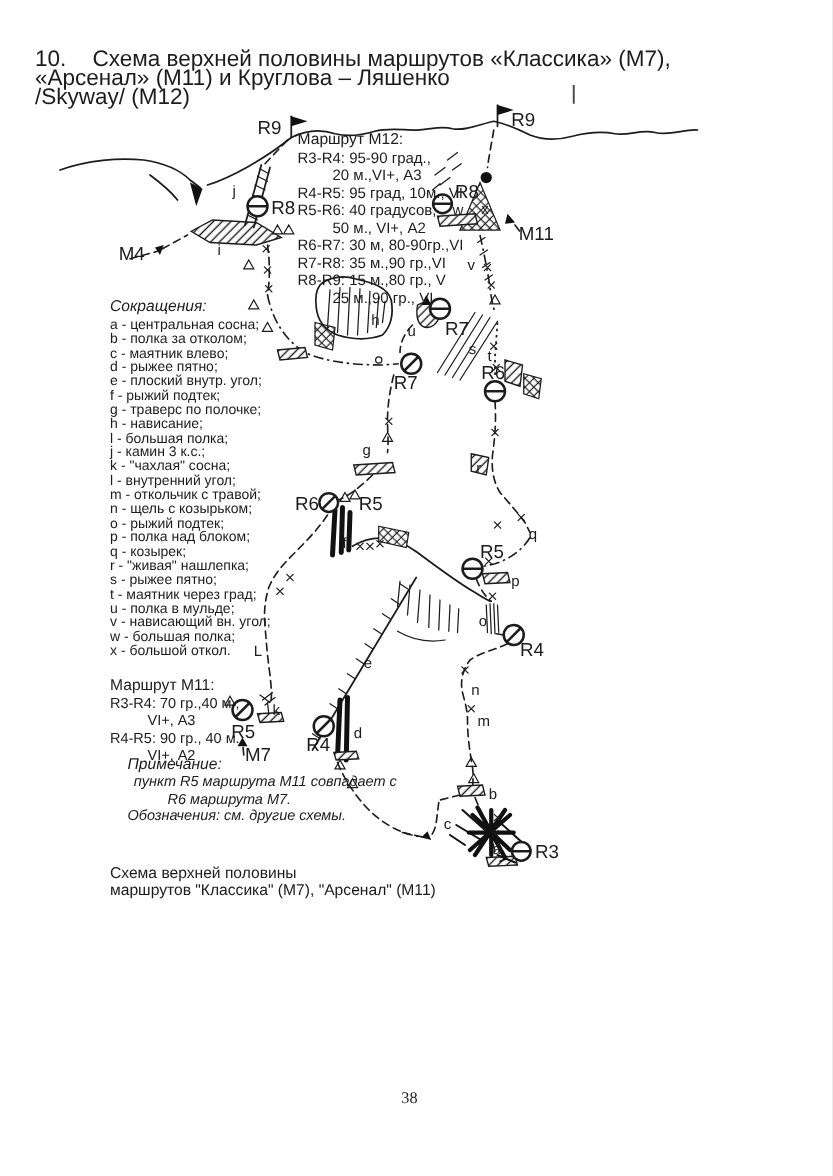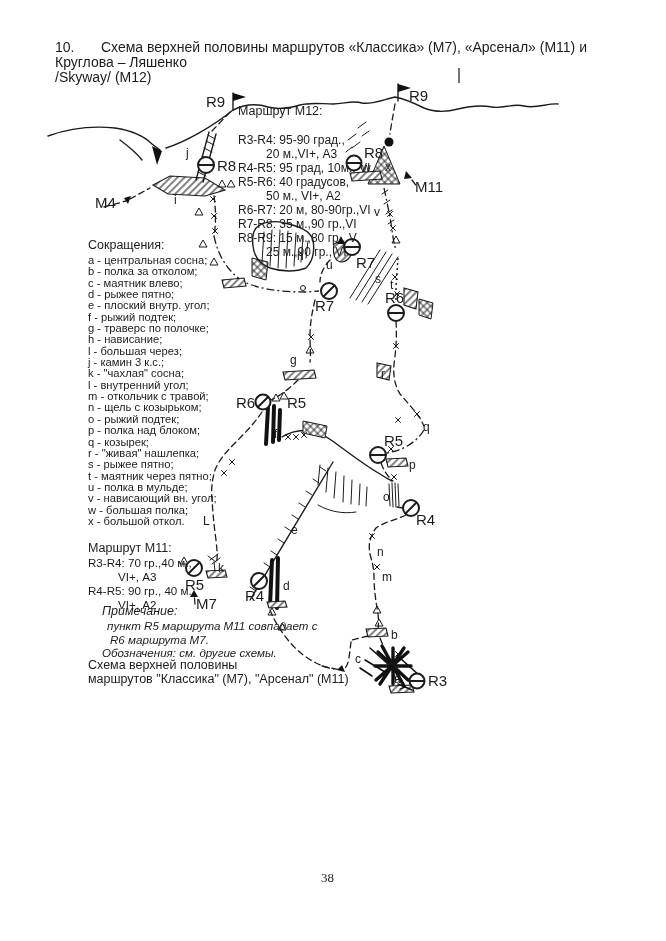--- a/index.html
+++ b/index.html
@@ -1,35 +1,35 @@
 <!DOCTYPE html>
 <html><head>
 <meta charset="utf-8">
 <style>
   html,body{margin:0;padding:0;background:#e8e8e8;}
   .page{position:relative;width:666px;height:941px;background:#ffffff;
         font-family:"Liberation Sans",sans-serif;color:#1c1c1c;overflow:hidden;
         border-right:2px solid #cfcfcf;border-bottom:1px solid #dadada;}
   .abs{position:absolute;}
   
-  .hdr{left:55px;top:40px;width:592px;font-size:14px;line-height:15px;}
+  .hdr{left:28px;top:40px;width:592px;font-size:18px;line-height:15px;}
   .hdr .num{display:inline-block;width:46px;}
   .m12{left:238px;top:104px;font-size:12px;line-height:14px;}
-  .m12 .t{font-size:12.5px;margin-bottom:15px;}
+  .m12 .t{font-size:12.5px;margin-bottom:1px;}
   .m12 .c{padding-left:28px;}
   .abbr{left:88px;top:238px;font-size:11.2px;line-height:11.35px;}
-  .abbr .t{font-size:12.5px;line-height:14px;margin-bottom:3px;}
+  .abbr .t{font-size:12.5px;line-height:14px;margin-bottom:3px;font-style:italic;}
   .m11{left:88px;top:540px;font-size:11.6px;line-height:14px;}
   .m11 .t{font-size:12.5px;line-height:16px;}
   .m11 .c{padding-left:30px;}
   .note{left:102px;top:604px;font-size:11.6px;line-height:13.5px;font-style:italic;}
   .note .t{font-size:12.5px;line-height:15px;}
   .note .i1{padding-left:5px;text-align:right;}
-  .note .i2{padding-left:8px;}
-  .cap{left:88px;top:658px;font-size:12.5px;line-height:14px;}
+  .note .i2{padding-left:8px;margin-left:24px;}
+  .cap{left:88px;top:691px;font-size:12.5px;line-height:14px;}
   .pgnum{left:0;right:11px;top:870px;text-align:center;
          font-family:"Liberation Serif",serif;font-size:13px;}
   
   svg{position:absolute;left:0;top:0;}
   svg path,svg line,svg circle,svg polyline{vector-effect:non-scaling-stroke;}
   .sk{fill:none;stroke:#1c1c1c;stroke-width:1.4;stroke-linecap:round;stroke-linejoin:round;}
   .thin{fill:none;stroke:#1c1c1c;stroke-width:1;stroke-linecap:round;}
   .dsh{fill:none;stroke:#1c1c1c;stroke-width:1.3;stroke-dasharray:6 4;stroke-linecap:round;}
   .ddt{fill:none;stroke:#1c1c1c;stroke-width:1.3;stroke-dasharray:8 3 2 3;}
   .dot{fill:none;stroke:#1c1c1c;stroke-width:1.4;stroke-dasharray:2 3;}
@@ -315,48 +315,48 @@
     <div>/Skyway/ (М12)</div>
   </div>
 
   <div class="abs m12">
     <div class="t">Маршрут М12:</div>
     <div>R3-R4: 95-90  град.,</div>
     <div class="c">20 м.,VI+, А3</div>
     <div>R4-R5: 95 град, 10м., VI</div>
     <div>R5-R6: 40 градусов,</div>
     <div class="c">50 м., VI+, А2</div>
-    <div>R6-R7: 20 м, 80-90гр.,VI</div>
+    <div>R6-R7: 30 м, 80-90гр.,VI</div>
     <div>R7-R8: 35 м.,90 гр.,VI</div>
     <div>R8-R9: 15 м.,80 гр., V</div>
     <div class="c">25 м.,90 гр., VI</div>
   </div>
 
   <div class="abs abbr">
     <div class="t">Сокращения:</div>
     <div>a - центральная сосна;</div>
     <div>b - полка за отколом;</div>
     <div>c - маятник влево;</div>
     <div>d - рыжее пятно;</div>
     <div>e - плоский внутр. угол;</div>
     <div>f - рыжий подтек;</div>
     <div>g - траверс по полочке;</div>
     <div>h - нависание;</div>
-    <div>l - большая через;</div>
+    <div>l - большая полка;</div>
     <div>j - камин 3 к.с.;</div>
     <div>k - "чахлая" сосна;</div>
     <div>l - внутренний угол;</div>
     <div>m - откольчик с травой;</div>
     <div>n - щель с козырьком;</div>
     <div>o - рыжий подтек;</div>
     <div>p - полка над блоком;</div>
     <div>q - козырек;</div>
     <div>r - "живая" нашлепка;</div>
     <div>s - рыжее пятно;</div>
-    <div>t - маятник через пятно;</div>
+    <div>t - маятник через град;</div>
     <div>u - полка в мульде;</div>
     <div>v - нависающий вн. угол;</div>
     <div>w - большая полка;</div>
     <div>x - большой откол.</div>
   </div>
 
   <div class="abs m11">
     <div class="t">Маршрут М11:</div>
     <div>R3-R4: 70 гр.,40 м.,</div>
     <div class="c">VI+, А3</div>

